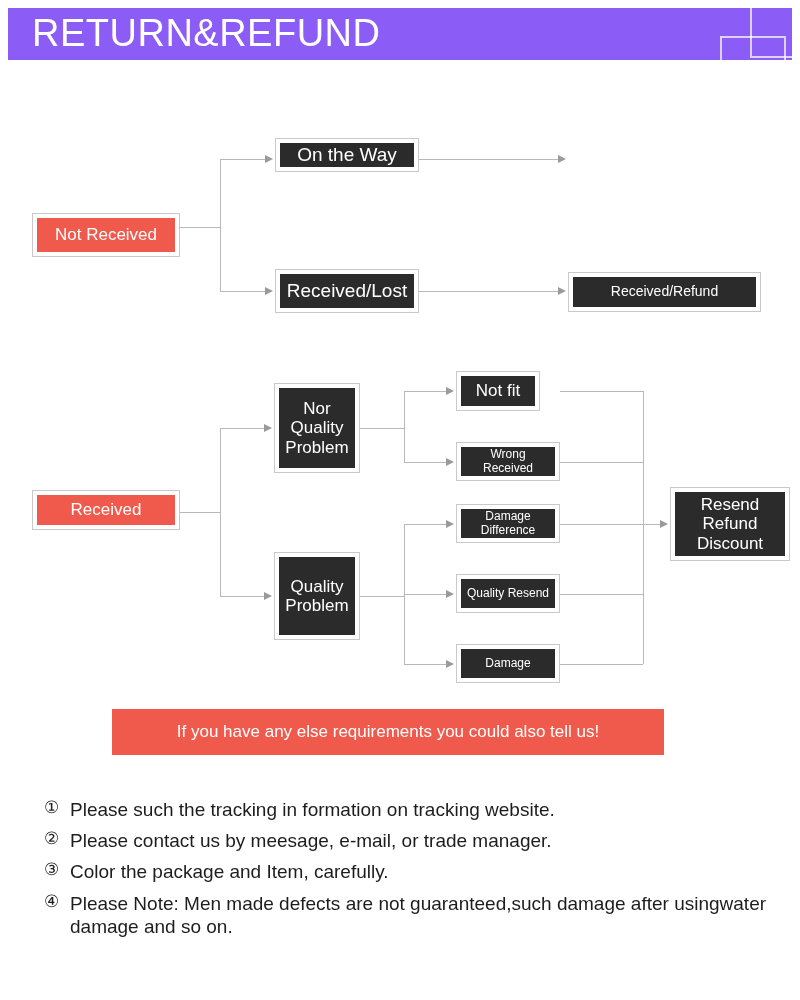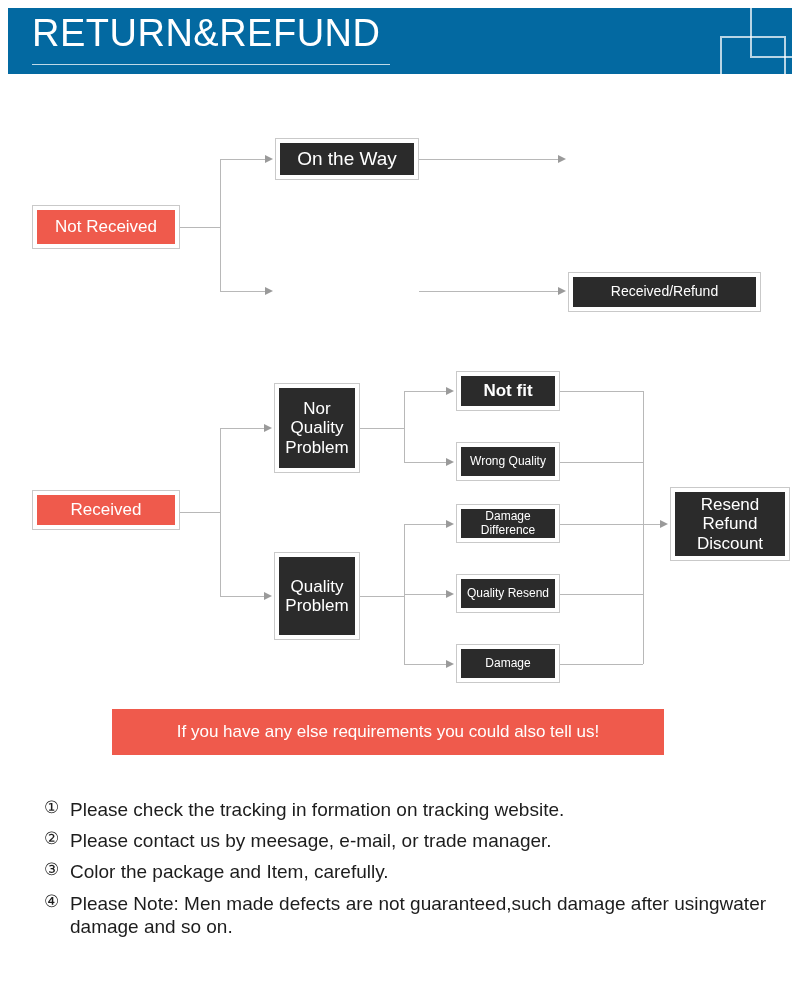--- a/index.html
+++ b/index.html
@@ -18,22 +18,22 @@
     overflow: hidden;
     border-bottom: 1px solid #f3d9d5;
   }
 
   
   #header-banner {
     position: absolute;
     left: 8px;
     top: 8px;
     width: 784px;
-    height: 66px;
-    background: #0369a1;
+    height: 52px;
+    background: #8b5cf6;
     overflow: hidden;
   }
   #header-title {
     position: absolute;
     left: 24px;
     top: 4px;
     font-size: 38px;
     letter-spacing: 0.5px;
     color: #ffffff;
     font-weight: 400;
@@ -146,28 +146,31 @@
 
 <div id="page">
 
   <div id="header-banner">
     <div id="header-title">RETURN&amp;REFUND</div>
     <div id="header-underline"></div>
     <div class="deco-square" id="deco-square-1"></div>
     <div class="deco-square" id="deco-square-2"></div>
   </div>
 
-  <div class="node red" style="left:32px; top:205px; width:148px; height:44px;">
+  <div class="node red" style="left:32px; top:213px; width:148px; height:44px;">
     <div class="inner" style="font-size:17px;">Not Received</div>
   </div>
 
-  <div class="node dark" style="left:275px; top:138px; width:144px; height:42px;">
+  <div class="node dark" style="left:275px; top:138px; width:144px; height:34px;">
     <div class="inner" style="font-size:19px;">On the Way</div>
   </div>
 
+  <div class="node dark" style="left:275px; top:269px; width:144px; height:44px;">
+    <div class="inner" style="font-size:19px;">Received/Lost</div>
+  </div>
 
 
   <div class="node dark" style="left:568px; top:272px; width:193px; height:40px;">
     <div class="inner" style="font-size:14px;">Received/Refund</div>
   </div>
 
   <div class="conn h" style="left:180px; top:227px; width:40px;"></div>
   <div class="conn v" style="left:220px; top:159px; height:133px;"></div>
   <div class="conn h" style="left:220px; top:159px; width:45px;"></div>
   <div class="arrow" style="left:265px; top:155px;"></div>
@@ -187,26 +190,26 @@
     <div class="inner" style="font-size:17px; white-space:pre-line;">Nor
 Quality
 Problem</div>
   </div>
 
   <div class="node dark" style="left:274px; top:552px; width:86px; height:88px;">
     <div class="inner" style="font-size:17px; white-space:pre-line;">Quality
 Problem</div>
   </div>
 
-  <div class="node dark" style="left:456px; top:371px; width:104px; height:40px;font-weight:bold;">
+  <div class="node dark" style="left:456px; top:371px; width:84px; height:40px;">
     <div class="inner" style="font-size:17px;">Not fit</div>
   </div>
 
   <div class="node dark" style="left:456px; top:442px; width:104px; height:39px;">
-    <div class="inner" style="font-size:12px;">Wrong Quality</div>
+    <div class="inner" style="font-size:12px;">Wrong Received</div>
   </div>
 
   <div class="node dark" style="left:456px; top:504px; width:104px; height:39px;">
     <div class="inner" style="font-size:12px;">Damage Difference</div>
   </div>
 
   <div class="node dark" style="left:456px; top:574px; width:104px; height:39px;">
     <div class="inner" style="font-size:12px;">Quality Resend</div>
   </div>
 
@@ -251,21 +254,21 @@
   <div class="conn v" style="left:643px; top:391px; height:273px;"></div>
   <div class="arrow" style="left:660px; top:520px;"></div>
 
   <div id="callout-bar">
     <span id="callout-text">If you have any else requirements you could also tell us!</span>
   </div>
 
   <div id="notes">
     <div class="note-row">
       <span class="note-num">①</span>
-      <span class="note-text">Please check the tracking in formation on tracking website.</span>
+      <span class="note-text">Please such the tracking in formation on tracking website.</span>
     </div>
     <div class="note-row">
       <span class="note-num">②</span>
       <span class="note-text">Please contact us by meesage, e-mail, or trade manager.</span>
     </div>
     <div class="note-row">
       <span class="note-num">③</span>
       <span class="note-text">Color the package and Item, carefully.</span>
     </div>
     <div class="note-row">

